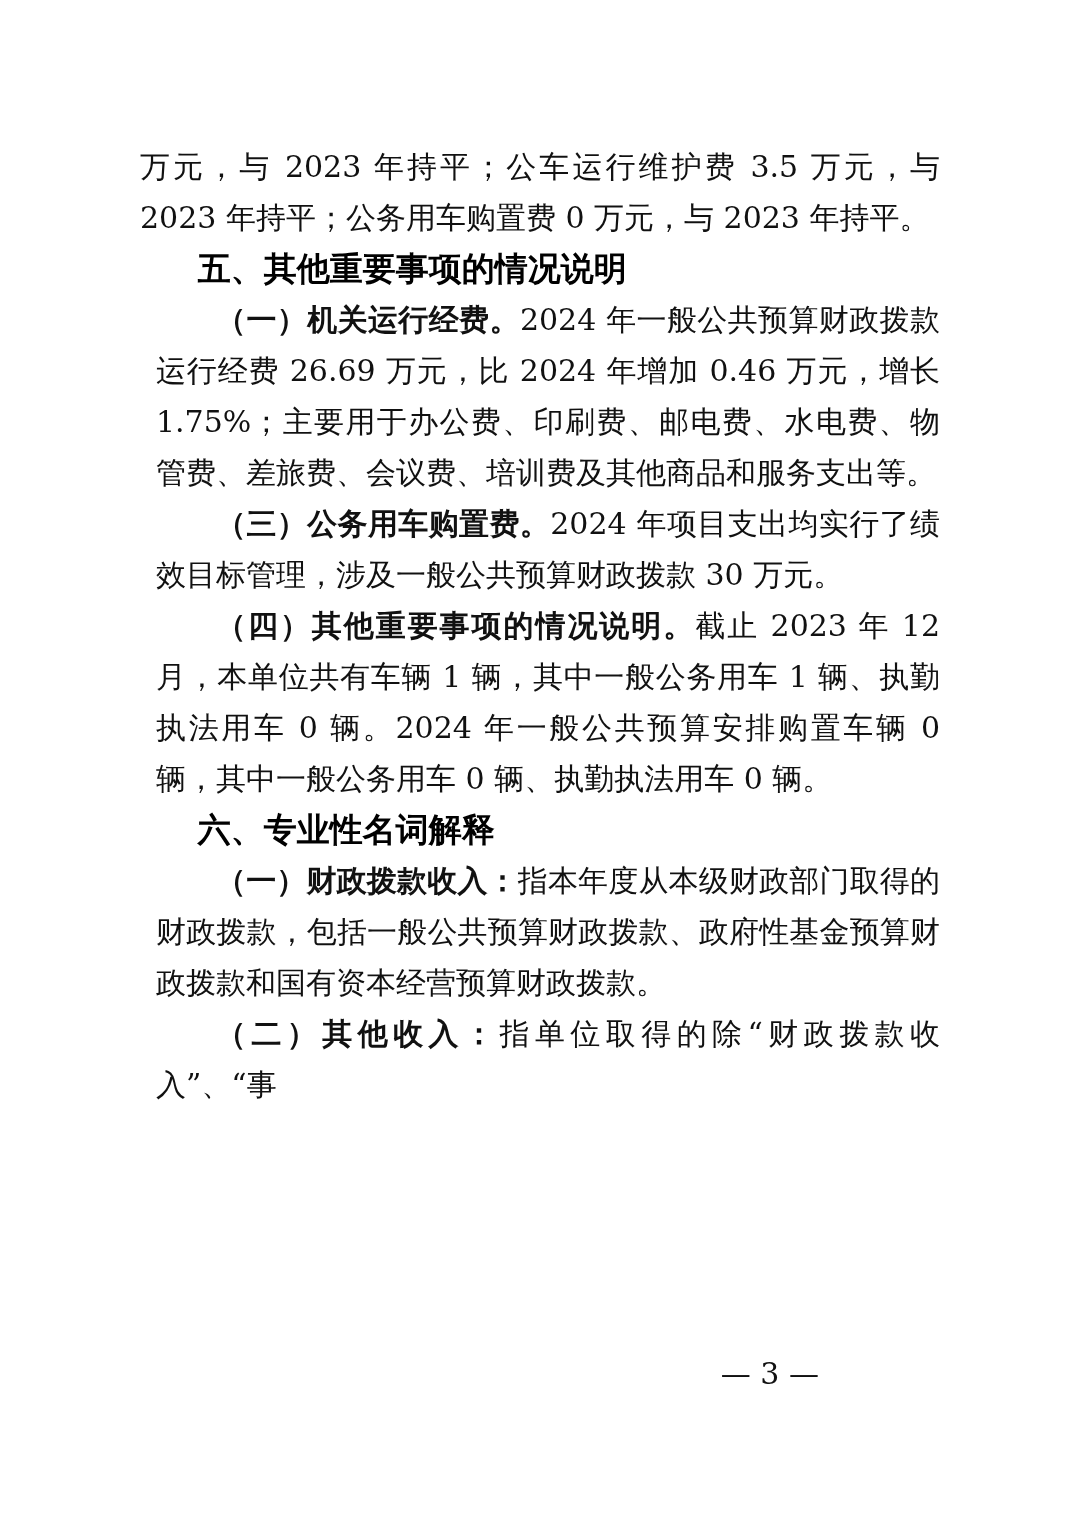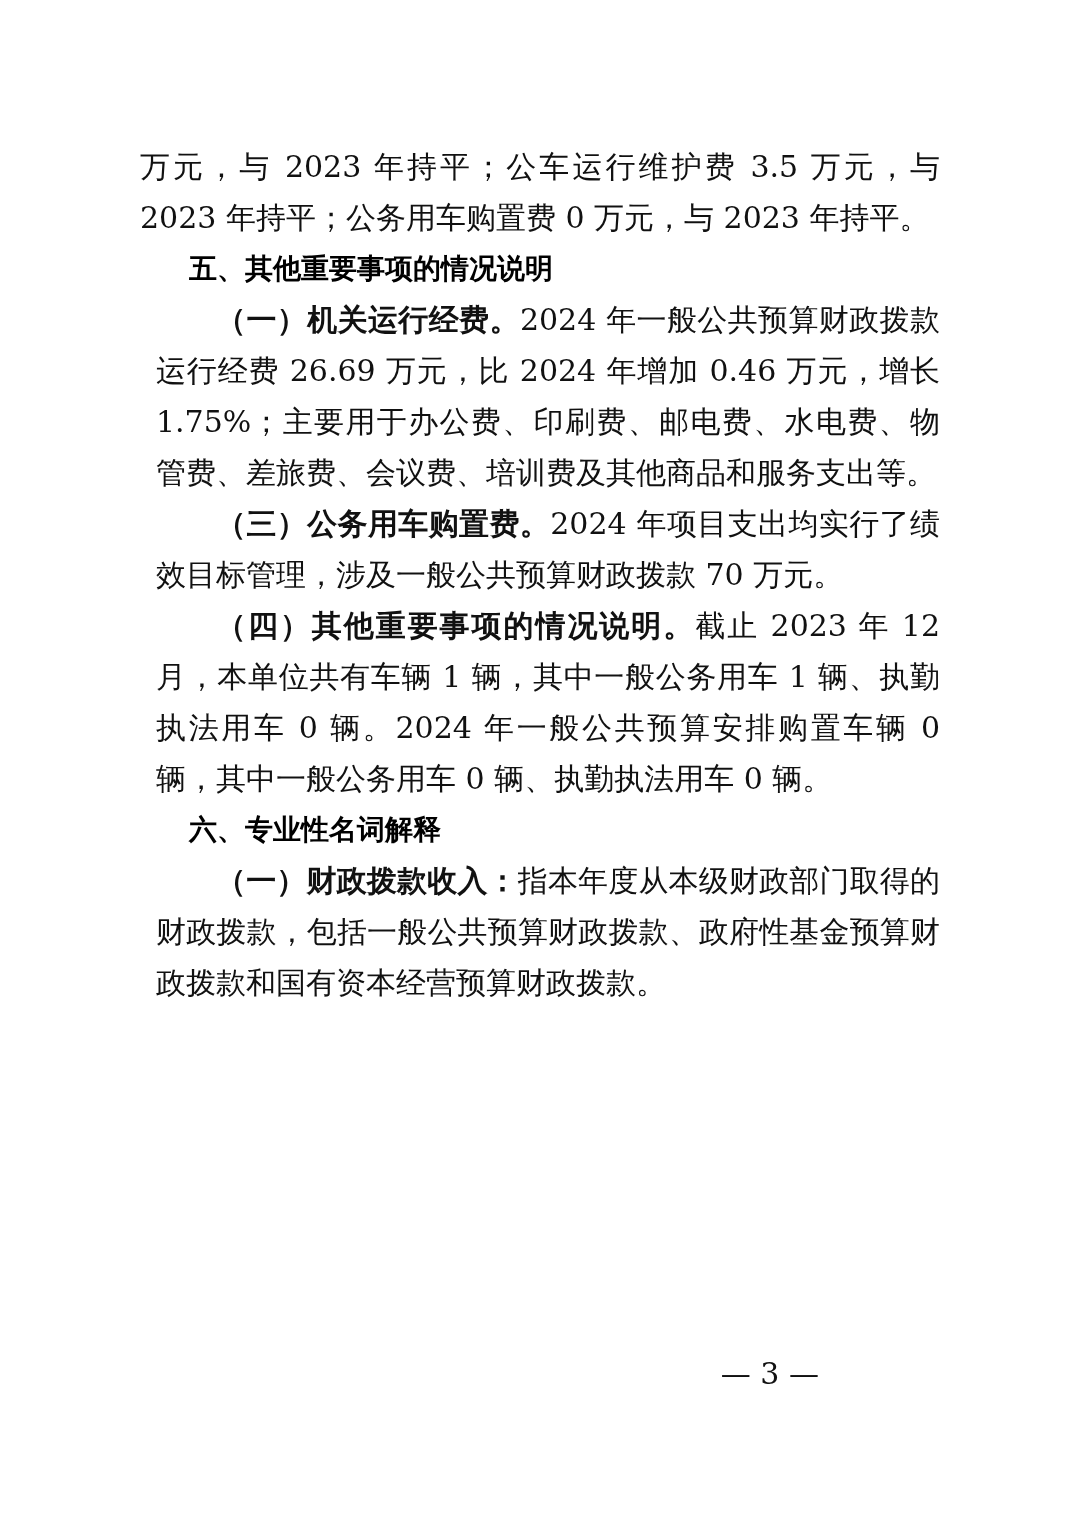--- a/index.html
+++ b/index.html
@@ -37,21 +37,21 @@
     text-indent: 0;
   }
   .lead {
     font-weight: bold;
   }
   h2.sec-heading {
     margin: 0;
     padding: 0;
     font-family: "DejaVu Sans", "Liberation Sans", sans-serif;
     font-weight: bold;
-    font-size: 28px;
+    font-size: 33px;
     line-height: 51px;
     text-indent: 1.75em;
     text-align: left;
     color: #000000;
   }
   .pageno {
     position: absolute;
     right: 139px;
     top: 1356px;
     font-size: 30px;
@@ -66,25 +66,26 @@
 <div class="page">
   <div class="content">
 
     <p class="carryover">万元，与 2023 年持平；公车运行维护费 3.5 万元，与 2023 年持平；公务用车购置费 0 万元，与 2023 年持平。</p>
 
     <h2 class="sec-heading">五、其他重要事项的情况说明</h2>
 
     <p class="para"><span class="lead">（一）机关运行经费。</span><span>2024 年一般公共预算财政拨款运行经费 26.69 万元，比 2024 年增加 0.46 万元，增长 1.75%；主要用于办公费、印刷费、邮电费、水电费、物管费、差旅费、会议费、培训费及其他商品和服务支出等。</span></p>
 
 
-    <p class="para"><span class="lead">（三）公务用车购置费。</span><span>2024 年项目支出均实行了绩效目标管理，涉及一般公共预算财政拨款 70 万元。</span></p>
+    <p class="para"><span class="lead">（三）公务用车购置费。</span><span>2024 年项目支出均实行了绩效目标管理，涉及一般公共预算财政拨款 30 万元。</span></p>
 
     <p class="para"><span class="lead">（四）其他重要事项的情况说明。</span><span>截止 2023 年 12 月，本单位共有车辆 1 辆，其中一般公务用车 1 辆、执勤执法用车 0 辆。2024 年一般公共预算安排购置车辆 0 辆，其中一般公务用车 0 辆、执勤执法用车 0 辆。</span></p>
 
     <h2 class="sec-heading">六、专业性名词解释</h2>
 
     <p class="para"><span class="lead">（一）财政拨款收入：</span><span>指本年度从本级财政部门取得的财政拨款，包括一般公共预算财政拨款、政府性基金预算财政拨款和国有资本经营预算财政拨款。</span></p>
 
+    <p class="para"><span class="lead">（二）其他收入：</span><span>指单位取得的除“财政拨款收入”、“事</span></p>
 
   </div>
 
   <div class="pageno">— 3 —</div>
 </div>
 
 </body></html>

